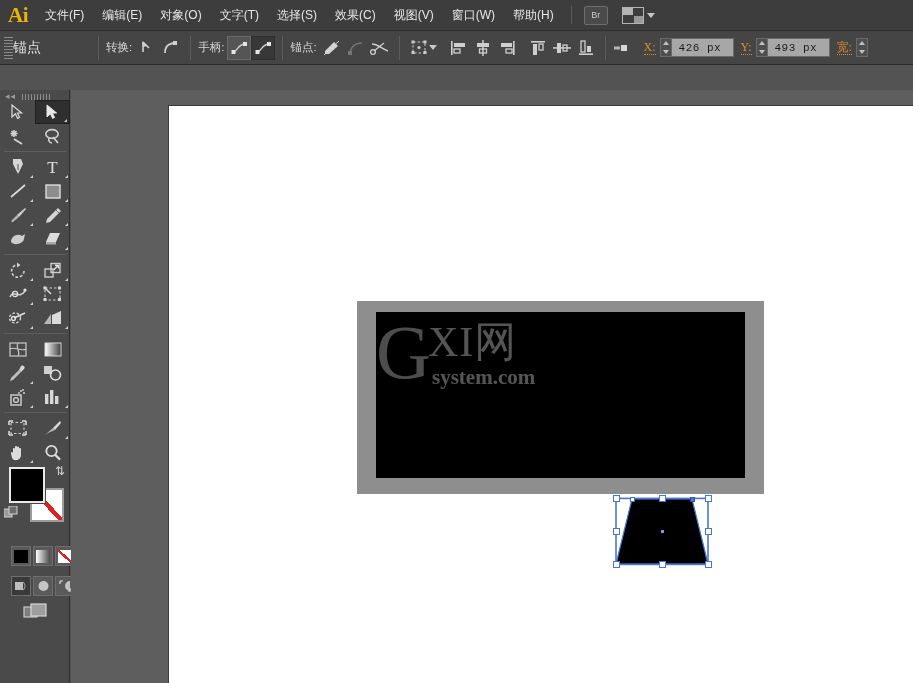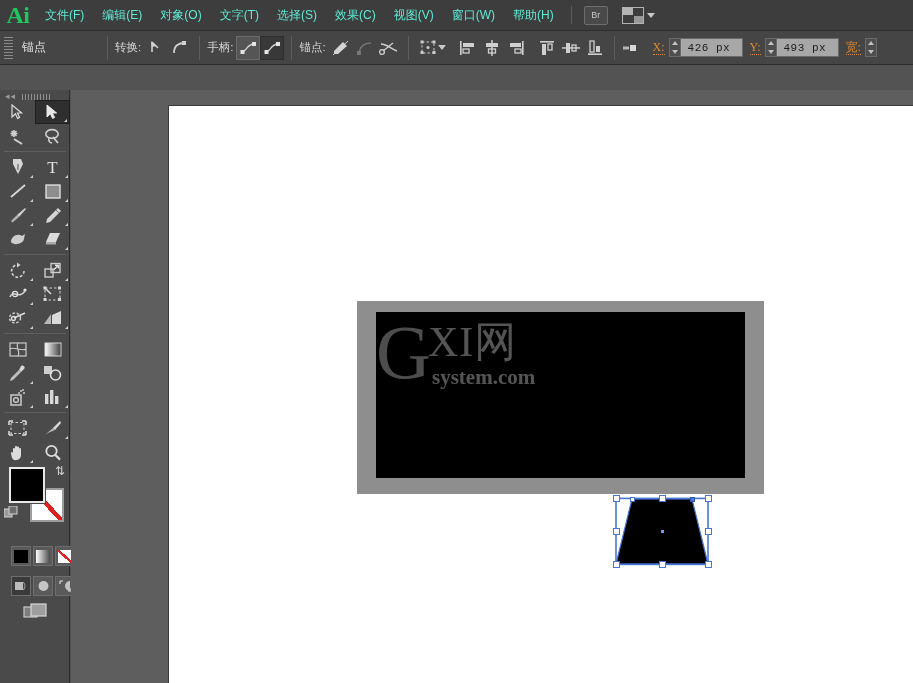--- a/index.html
+++ b/index.html
@@ -14,26 +14,26 @@
 
   
   #menubar {
     position: absolute; left: 0; top: 0; width: 913px; height: 31px;
     background: #3d3d3d;
     display: flex; align-items: center;
     border-bottom: 1px solid #2e2e2e;
   }
   #ai-logo {
     width: 36px; height: 31px; display: flex; align-items: center;
-    justify-content: center; color: #22c55e; font-size: 24px;
+    justify-content: center; color: #eab308; font-size: 21px;
     font-weight: bold; font-family: "Liberation Serif", serif;
     letter-spacing: -0.5px;
   }
   .menu-item {
-    color: #5eead4; font-size: 12px; padding: 4px 9px;
+    color: #e5e5e5; font-size: 12px; padding: 4px 9px;
     white-space: nowrap; line-height: 15px;
   }
   #menu-sep {
     width: 1px; height: 18px; background: #5a5a5a; margin: 0 8px;
   }
   .menu-btn {
     width: 24px; height: 19px; border: 1px solid #6d6d6d;
     background: #4a4a4a; display: flex; align-items: center;
     justify-content: center; color: #c8c8c8; font-size: 9px;
     border-radius: 2px; margin-left: 4px;
@@ -54,21 +54,21 @@
     position: absolute; left: 0; top: 31px; width: 913px; height: 34px;
     background: #454545;
     display: flex; align-items: center;
     border-bottom: 1px solid #2b2b2b;
   }
   #grip {
     width: 9px; height: 22px; margin-left: 4px;
     background: repeating-linear-gradient(to bottom, #8a8a8a 0 1px, #454545 1px 3px);
   }
   #cb-title {
-    color: #e0e0e0; font-size: 12px; margin-left: 9px; width: 78px;
+    color: #e0e0e0; font-size: 14px; width: 78px;
   }
   .cb-sep { width: 1px; height: 24px; background: #5c5c5c; margin: 0 7px; }
   .cb-label { color: #d8d8d8; font-size: 11.5px; margin-right: 3px; white-space: nowrap; }
   .cb-ic {
     width: 24px; height: 24px; display: flex; align-items: center;
     justify-content: center; position: relative;
   }
   .cb-ic.boxed { background: #555; border: 1px solid #6a6a6a; }
   .cb-ic.boxed.on { background: #383838; border-color: #2d2d2d; }
   .cb-ic.dim { opacity: 0.42; }

